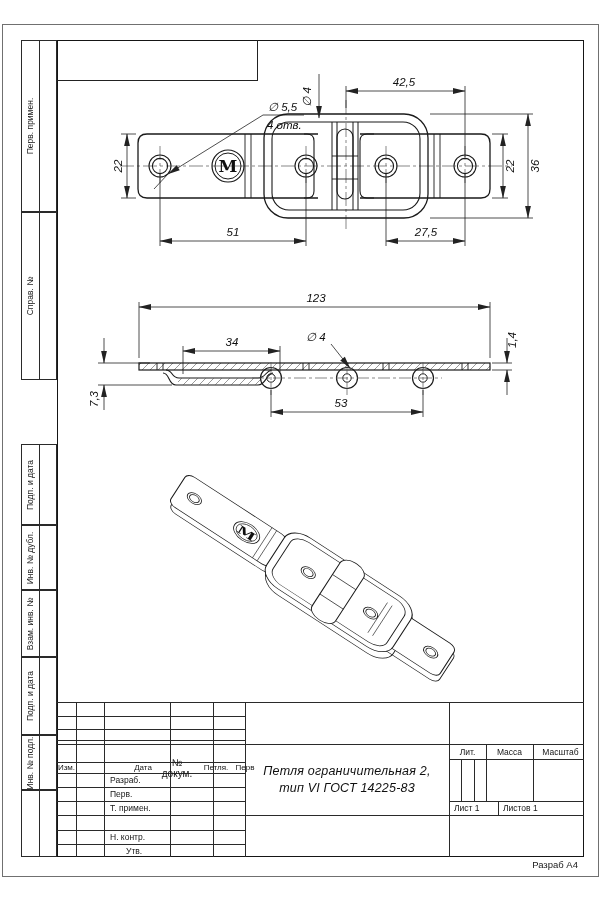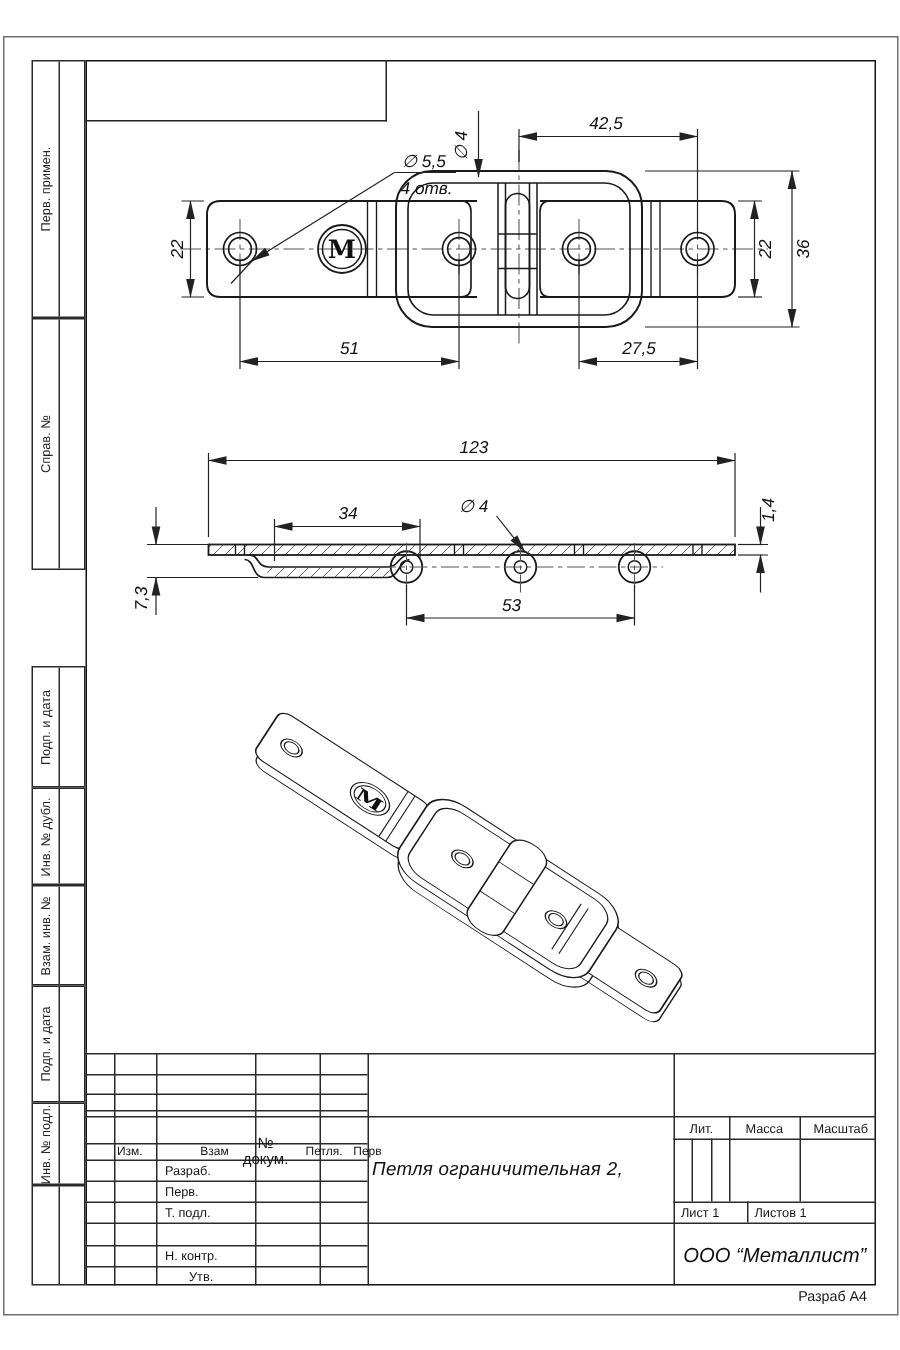--- a/index.html
+++ b/index.html
@@ -17,21 +17,21 @@
   .mbox .lab{width:17px;border-right:1px solid #2a2a2a;display:flex;
              align-items:center;justify-content:center;overflow:visible;}
   .mbox .lab span{transform:rotate(-90deg);white-space:nowrap;font-size:8.5px;color:#222;}
   .mbox .blank{flex:1;}
   
   .hl{position:absolute;height:1px;background:#2a2a2a;}
   .vl{position:absolute;width:1px;background:#2a2a2a;}
   .cell{position:absolute;font-size:8.5px;color:#161616;display:flex;align-items:center;}
   .cell.c{justify-content:center;text-align:center;}
   .doc-title{position:absolute;left:248px;top:746px;width:198px;height:67px;
-             display:flex;flex-direction:column;align-items:flex-start;justify-content:center;
+             display:flex;flex-direction:column;align-items:center;justify-content:center;
              font-size:12.5px;font-style:italic;letter-spacing:.2px;line-height:1.3;color:#101010;}
   .company{position:absolute;left:450px;top:817px;width:133px;height:39px;
            display:flex;align-items:center;justify-content:center;
            font-size:13.5px;font-style:italic;color:#101010;}
   .format{position:absolute;left:440px;top:859px;width:138px;text-align:right;
           font-size:9.5px;color:#191919;}
   svg text{font-family:"Liberation Sans",sans-serif;}
   .dimtxt{font-size:11.5px;font-style:italic;fill:#101010;}
   .logotxt{font-family:"DejaVu Serif",serif;font-weight:bold;fill:#101010;}
 </style>
@@ -112,42 +112,42 @@
   <div class="vl" style="left:76px;top:702px;height:155px;"></div>
   <div class="vl" style="left:104px;top:702px;height:155px;"></div>
   <div class="vl" style="left:170px;top:702px;height:155px;"></div>
   <div class="vl" style="left:213px;top:702px;height:155px;"></div>
   <div class="vl" style="left:486px;top:744px;height:57px;"></div>
   <div class="vl" style="left:533px;top:744px;height:57px;"></div>
   <div class="vl" style="left:461px;top:759px;height:42px;"></div>
   <div class="vl" style="left:474px;top:759px;height:42px;"></div>
   <div class="vl" style="left:498px;top:801px;height:14px;"></div>
 
-  <div class="cell c" style="left:57px;top:762px;width:19px;height:11px;font-size:8px;padding-left:20px;">Изм.</div>
-  <div class="cell c" style="left:128px;top:762px;width:30px;height:11px;font-size:8px;">Взам</div>
+  <div class="cell c" style="left:57px;top:762px;width:19px;height:11px;font-size:8px;">Изм.</div>
+  <div class="cell c" style="left:128px;top:762px;width:30px;height:11px;font-size:8px;">Дата</div>
   <div class="cell c" style="left:156px;top:762px;width:42px;height:11px;font-size:10px;">№ докум.</div>
   <div class="cell c" style="left:202px;top:762px;width:28px;height:11px;font-size:8px;">Петля.</div>
   <div class="cell c" style="left:231px;top:762px;width:28px;height:11px;font-size:8px;">Перв</div>
 
   <div class="cell" style="left:110px;top:774px;width:58px;height:12px;">Разраб.</div>
   <div class="cell" style="left:110px;top:788px;width:58px;height:12px;">Перв.</div>
-  <div class="cell" style="left:110px;top:802px;width:58px;height:12px;">Т. подл.</div>
+  <div class="cell" style="left:110px;top:802px;width:58px;height:12px;">Т. примен.</div>
   <div class="cell" style="left:110px;top:831px;width:58px;height:12px;">Н. контр.</div>
   <div class="cell" style="left:126px;top:845px;width:58px;height:11px;">Утв.</div>
 
   <div class="doc-title">
     <span>Петля ограничительная 2,</span>
+    <span>тип VI ГОСТ 14225-83</span>
   </div>
 
   <div class="cell c" style="left:449px;top:745px;width:37px;height:13px;">Лит.</div>
   <div class="cell c" style="left:486px;top:745px;width:47px;height:13px;">Масса</div>
   <div class="cell c" style="left:533px;top:745px;width:55px;height:13px;">Масштаб</div>
   <div class="cell" style="left:454px;top:802px;width:42px;height:12px;">Лист 1</div>
   <div class="cell" style="left:503px;top:802px;width:78px;height:12px;">Листов 1</div>
-  <div class="company">ООО “Металлист”</div>
   <div class="format">Разраб А4</div>
 
   <svg style="position:absolute;left:57px;top:40px;" width="528" height="662" viewBox="57 40 528 662" fill="none">
     <defs>
       <marker id="arr" markerUnits="userSpaceOnUse" markerWidth="14" markerHeight="7" refX="12.5" refY="3.5" orient="auto-start-reverse">
         <path d="M0.5,0.6 L13,3.5 L0.5,6.4 Z" fill="#222"></path>
       </marker>
       <pattern id="hatch" width="8" height="8" patternUnits="userSpaceOnUse">
         <path d="M0,8 L8,0" stroke="#555" stroke-width="0.6"></path>
       </pattern>

